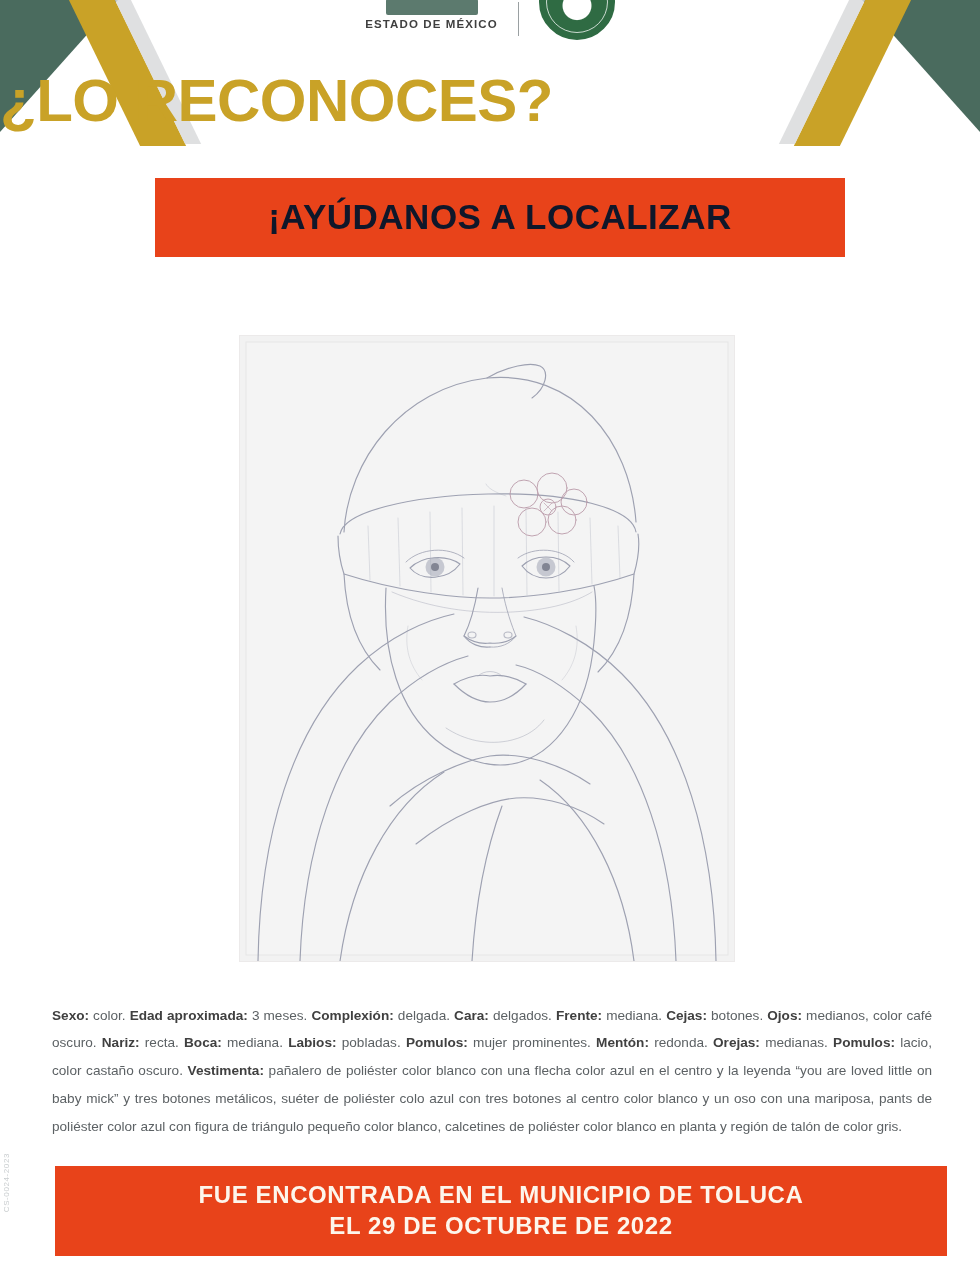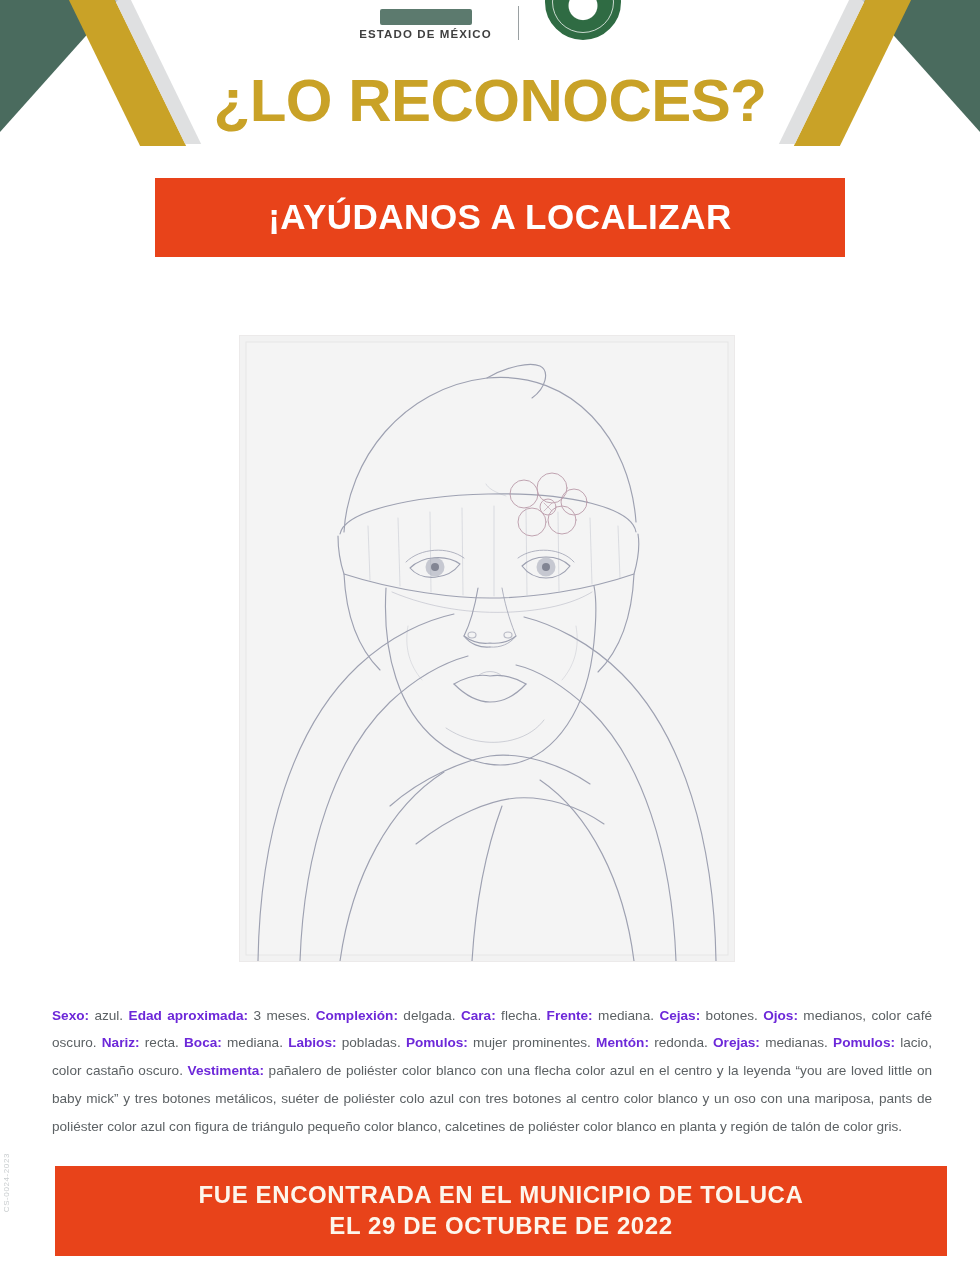--- a/index.html
+++ b/index.html
@@ -68,23 +68,23 @@
     transform-origin: top right;
     opacity: .85;
   }
 
   
   .header-band {
     position: absolute;
     top: 0; left: 0; right: 0;
     height: 40px;
     display: flex;
-    align-items: flex-end;
+    align-items: center;
     justify-content: center;
-    gap: 26px;
+    gap: 20px;
     z-index: 4;
   }
   .gob-logo {
     display: flex;
     flex-direction: column;
     align-items: center;
     margin-top: -12px;
   }
   .gob-mark {
     width: 92px;
@@ -130,40 +130,39 @@
     position: absolute;
     inset: 5px;
     border-radius: 50%;
     border: 1px solid rgba(255,255,255,.75);
   }
 
   
   .headline {
     position: absolute;
     top: 66px; left: 0; right: 0;
-    text-align: center;
     font-size: 60px;
     font-weight: 700;
     letter-spacing: -0.5px;
     color: #c9a227;
     z-index: 5;
   }
 
   
   .banner-top {
     position: absolute;
     top: 178px; left: 155px;
     width: 670px;
     background: #e8431a;
     padding: 18px 10px 20px;
     text-align: center;
     z-index: 5;
   }
   .banner-top .line {
-    color: #ffffff;
+    color: #0f172a;
     font-size: 35px;
     font-weight: 700;
     line-height: 1.18;
     letter-spacing: .5px;
   }
 
   .banner-bottom {
     position: absolute;
     bottom: 8px; left: 55px;
     width: 872px;
@@ -193,21 +192,21 @@
   
   .description {
     position: absolute;
     top: 988px; left: 52px;
     width: 880px;
     font-size: 13.6px;
     line-height: 2.05;
     color: #5c6164;
     text-align: justify;
   }
-  .description b { color: #6d28d9; font-weight: 700; }
+  .description b { color: #404040; font-weight: 700; }
 
   
   .side-code {
     position: absolute;
     left: 2px; bottom: 52px;
     font-size: 8px;
     color: #c9cdcf;
     letter-spacing: .6px;
     writing-mode: vertical-rl;
     transform: rotate(180deg);
@@ -316,27 +315,27 @@
           <circle cx="308" cy="171" r="8"></circle>
           <path d="M304 167 L312 175 M312 167 L304 175" stroke-width="0.7"></path>
         </g>
         <path d="M266 160 C254 156 248 152 246 148" stroke-width="0.6" opacity=".5"></path>
       </g>
     </svg>
   </div>
 
   <p class="description">
     <b>Sexo:</b>
-    <span>azul.</span>
+    <span>color.</span>
     <b>Edad aproximada:</b>
     <span>3 meses.</span>
     <b>Complexión:</b>
     <span>delgada.</span>
     <b>Cara:</b>
-    <span>flecha.</span>
+    <span>delgados.</span>
     <b>Frente:</b>
     <span>mediana.</span>
     <b>Cejas:</b>
     <span>botones.</span>
     <b>Ojos:</b>
     <span>medianos, color café oscuro.</span>
     <b>Nariz:</b>
     <span>recta.</span>
     <b>Boca:</b>
     <span>mediana.</span>

